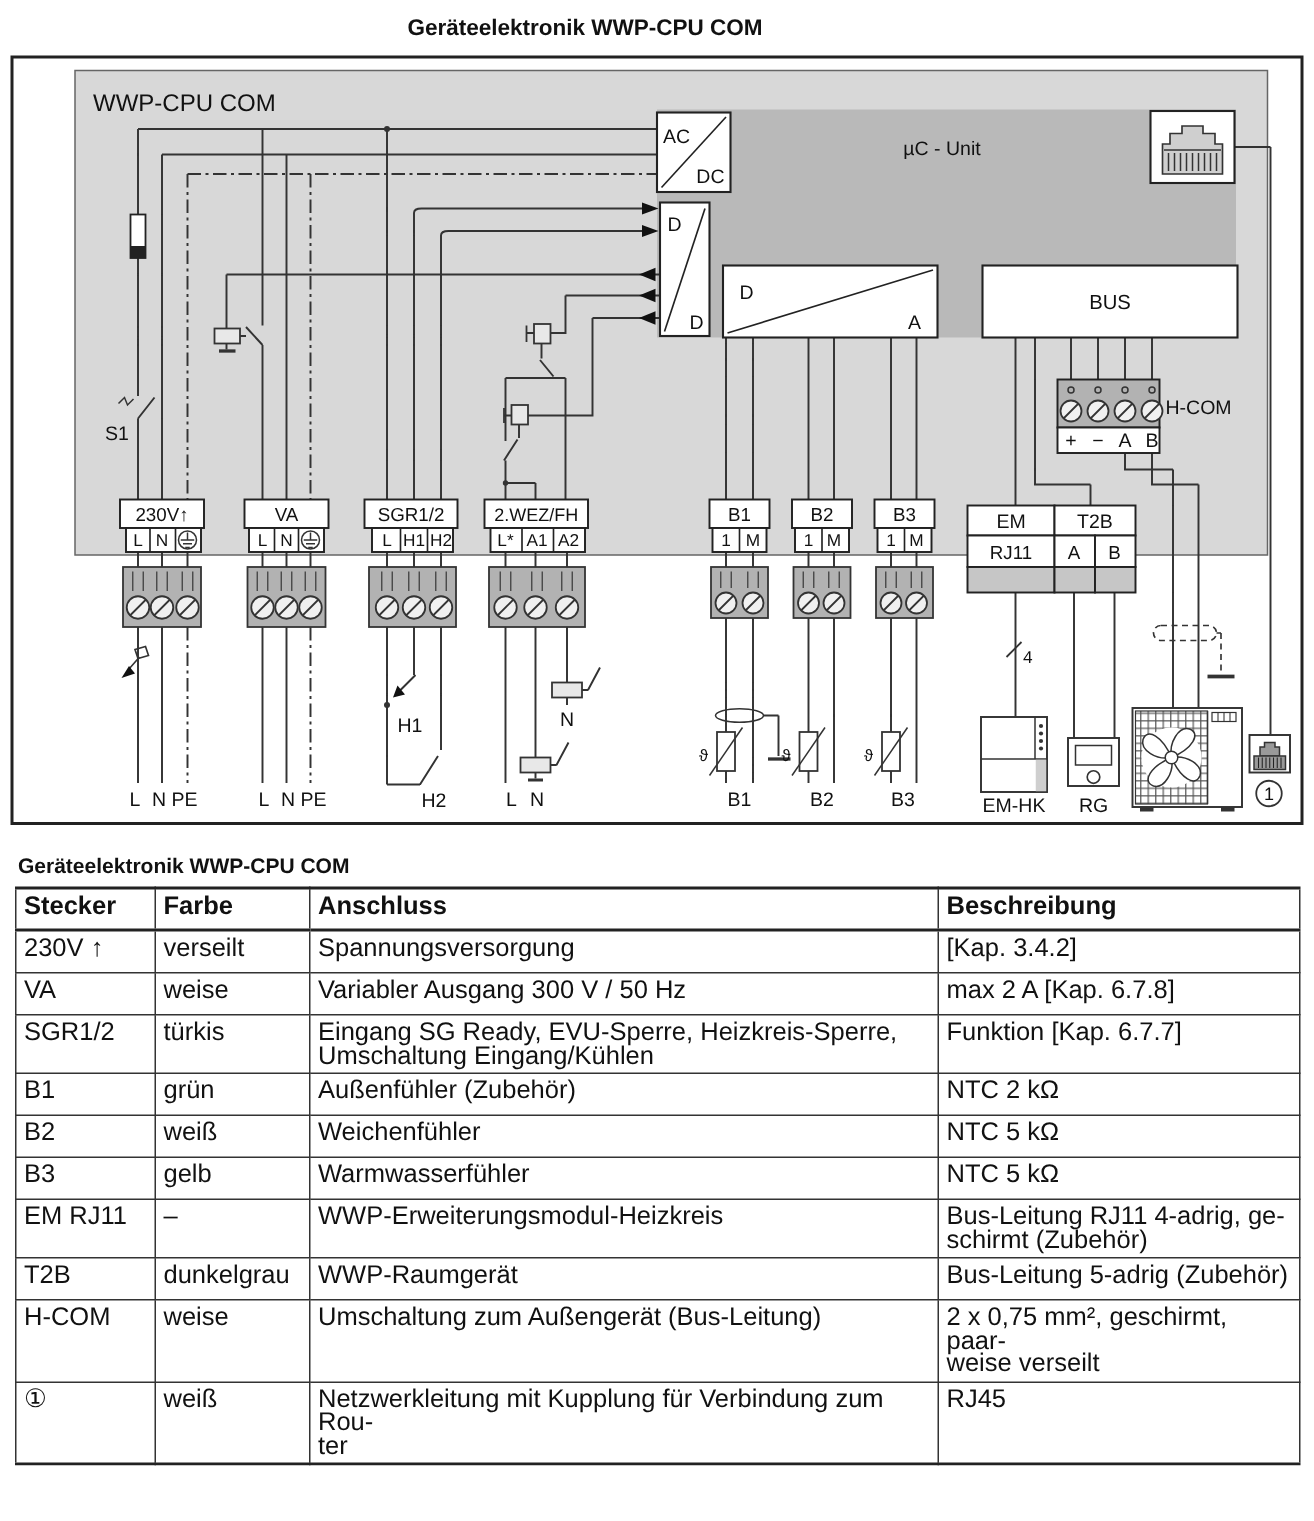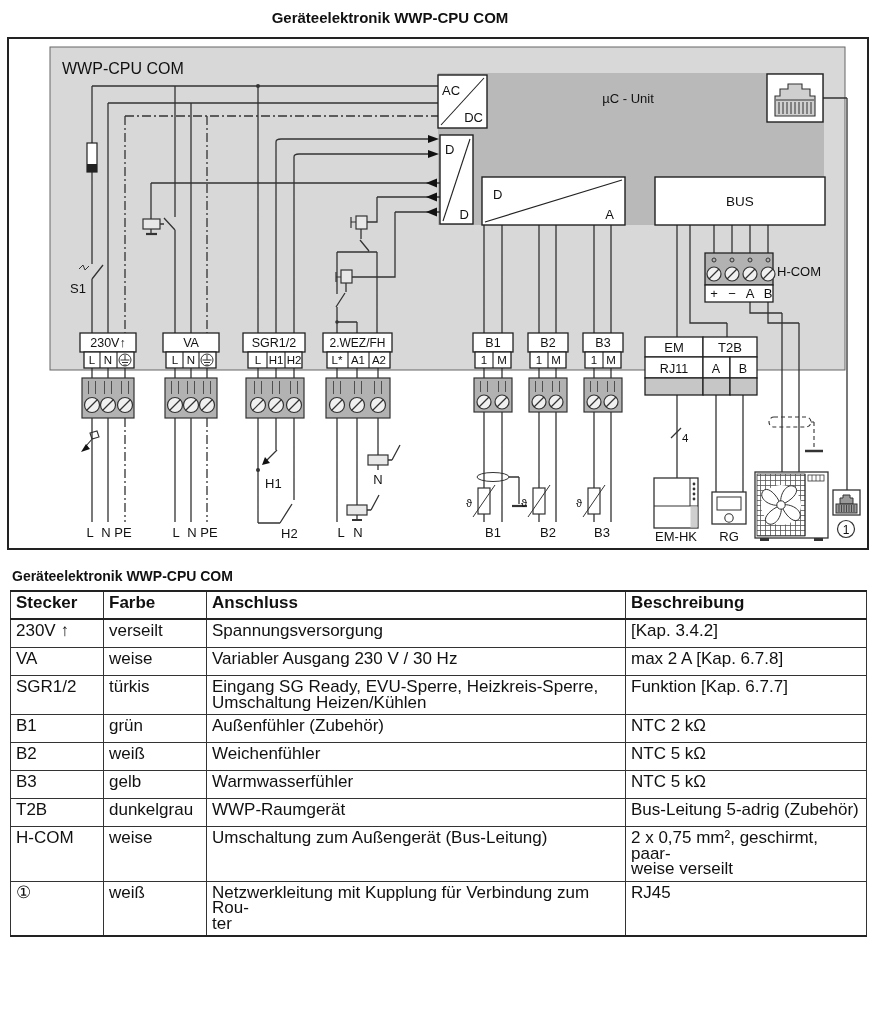--- a/index.html
+++ b/index.html
@@ -443,47 +443,54 @@
     <tbody>
         <tr>
           <td>230V ↑</td>
           <td>verseilt</td>
           <td>Spannungsversorgung</td>
           <td>[Kap. 3.4.2]</td>
         </tr>
         <tr>
           <td>VA</td>
           <td>weise</td>
-          <td>Variabler Ausgang 230 V / 30 Hz</td>
+          <td>Variabler Ausgang 300 V / 50 Hz</td>
           <td>max 2 A [Kap. 6.7.8]</td>
         </tr>
         <tr>
           <td>SGR1/2</td>
           <td>türkis</td>
           <td>Eingang SG Ready, EVU-Sperre, Heizkreis-Sperre,
-Umschaltung Heizen/Kühlen</td>
+Umschaltung Eingang/Kühlen</td>
           <td>Funktion [Kap. 6.7.7]</td>
         </tr>
         <tr>
           <td>B1</td>
           <td>grün</td>
           <td>Außenfühler (Zubehör)</td>
           <td>NTC 2 kΩ</td>
         </tr>
         <tr>
           <td>B2</td>
           <td>weiß</td>
           <td>Weichenfühler</td>
           <td>NTC 5 kΩ</td>
         </tr>
         <tr>
           <td>B3</td>
           <td>gelb</td>
           <td>Warmwasserfühler</td>
           <td>NTC 5 kΩ</td>
+        </tr>
+        <tr>
+          <td>EM RJ11</td>
+          <td>–</td>
+          <td>WWP-Erweiterungsmodul-Heizkreis</td>
+          <td>Bus-Leitung RJ11 4-adrig, ge-
+schirmt (Zubehör)</td>
         </tr>
         <tr>
           <td>T2B</td>
           <td>dunkelgrau</td>
           <td>WWP-Raumgerät</td>
           <td>Bus-Leitung 5-adrig (Zubehör)</td>
         </tr>
         <tr>
           <td>H-COM</td>
           <td>weise</td>

